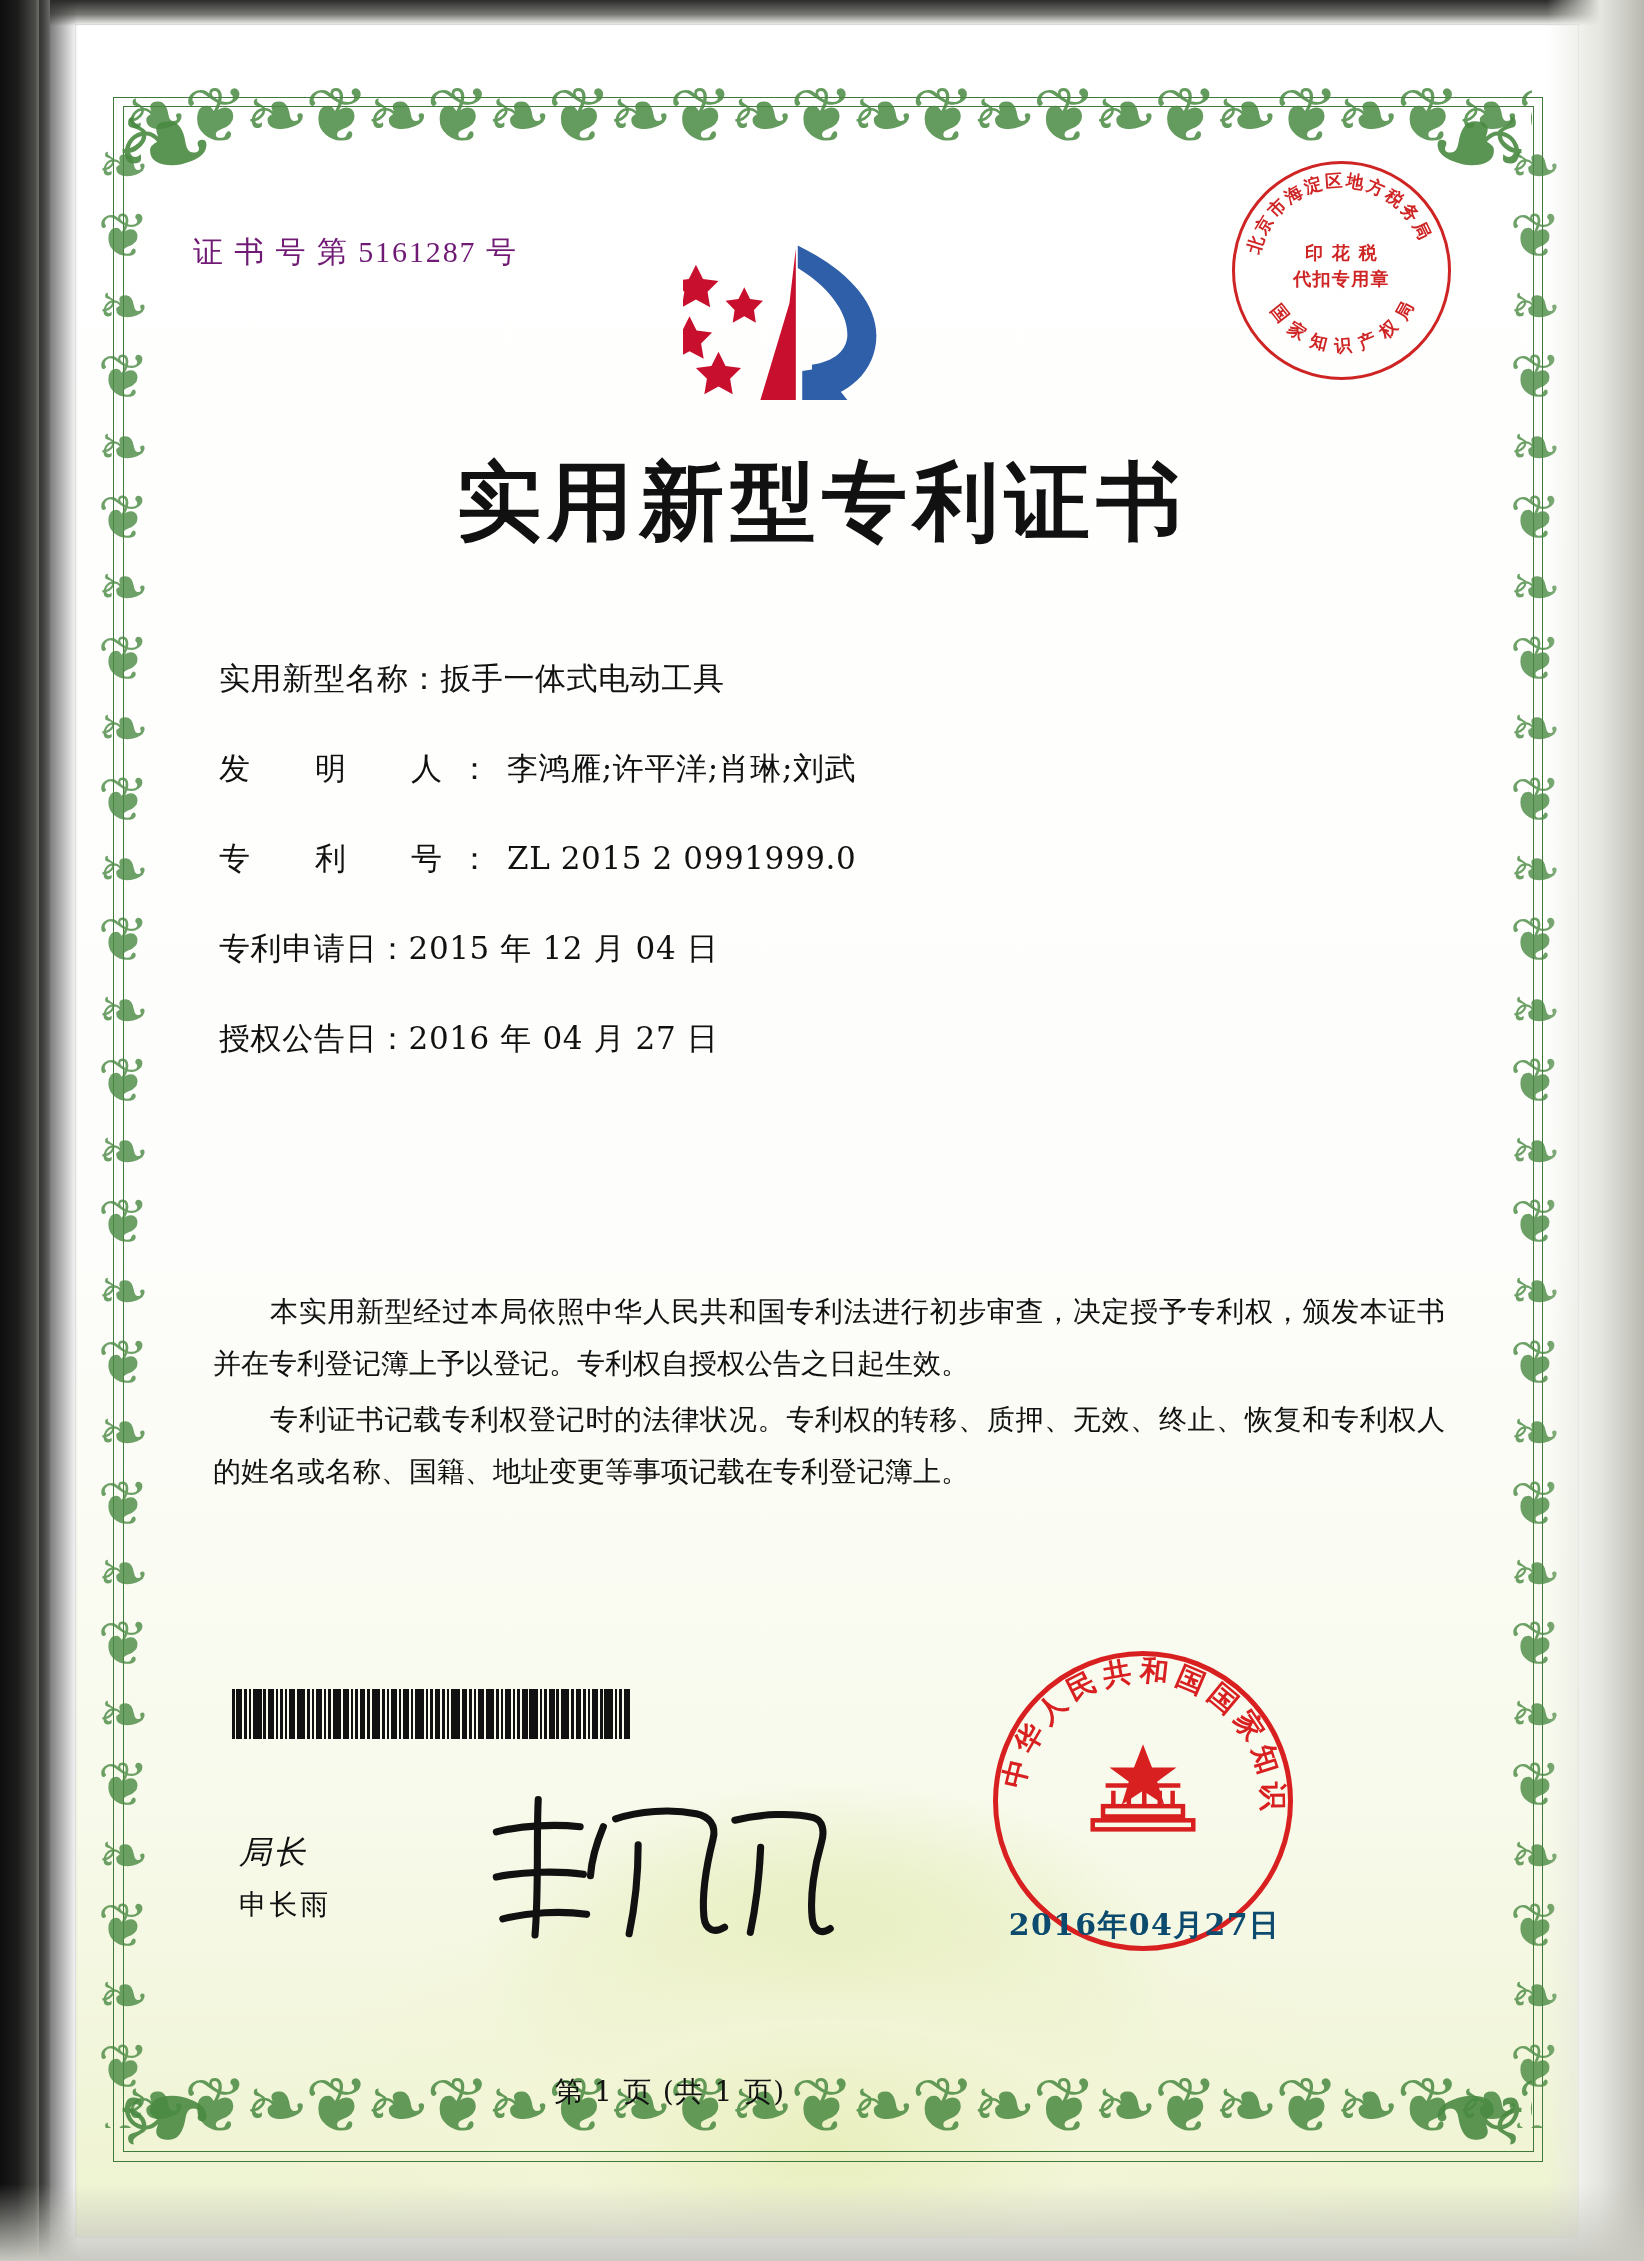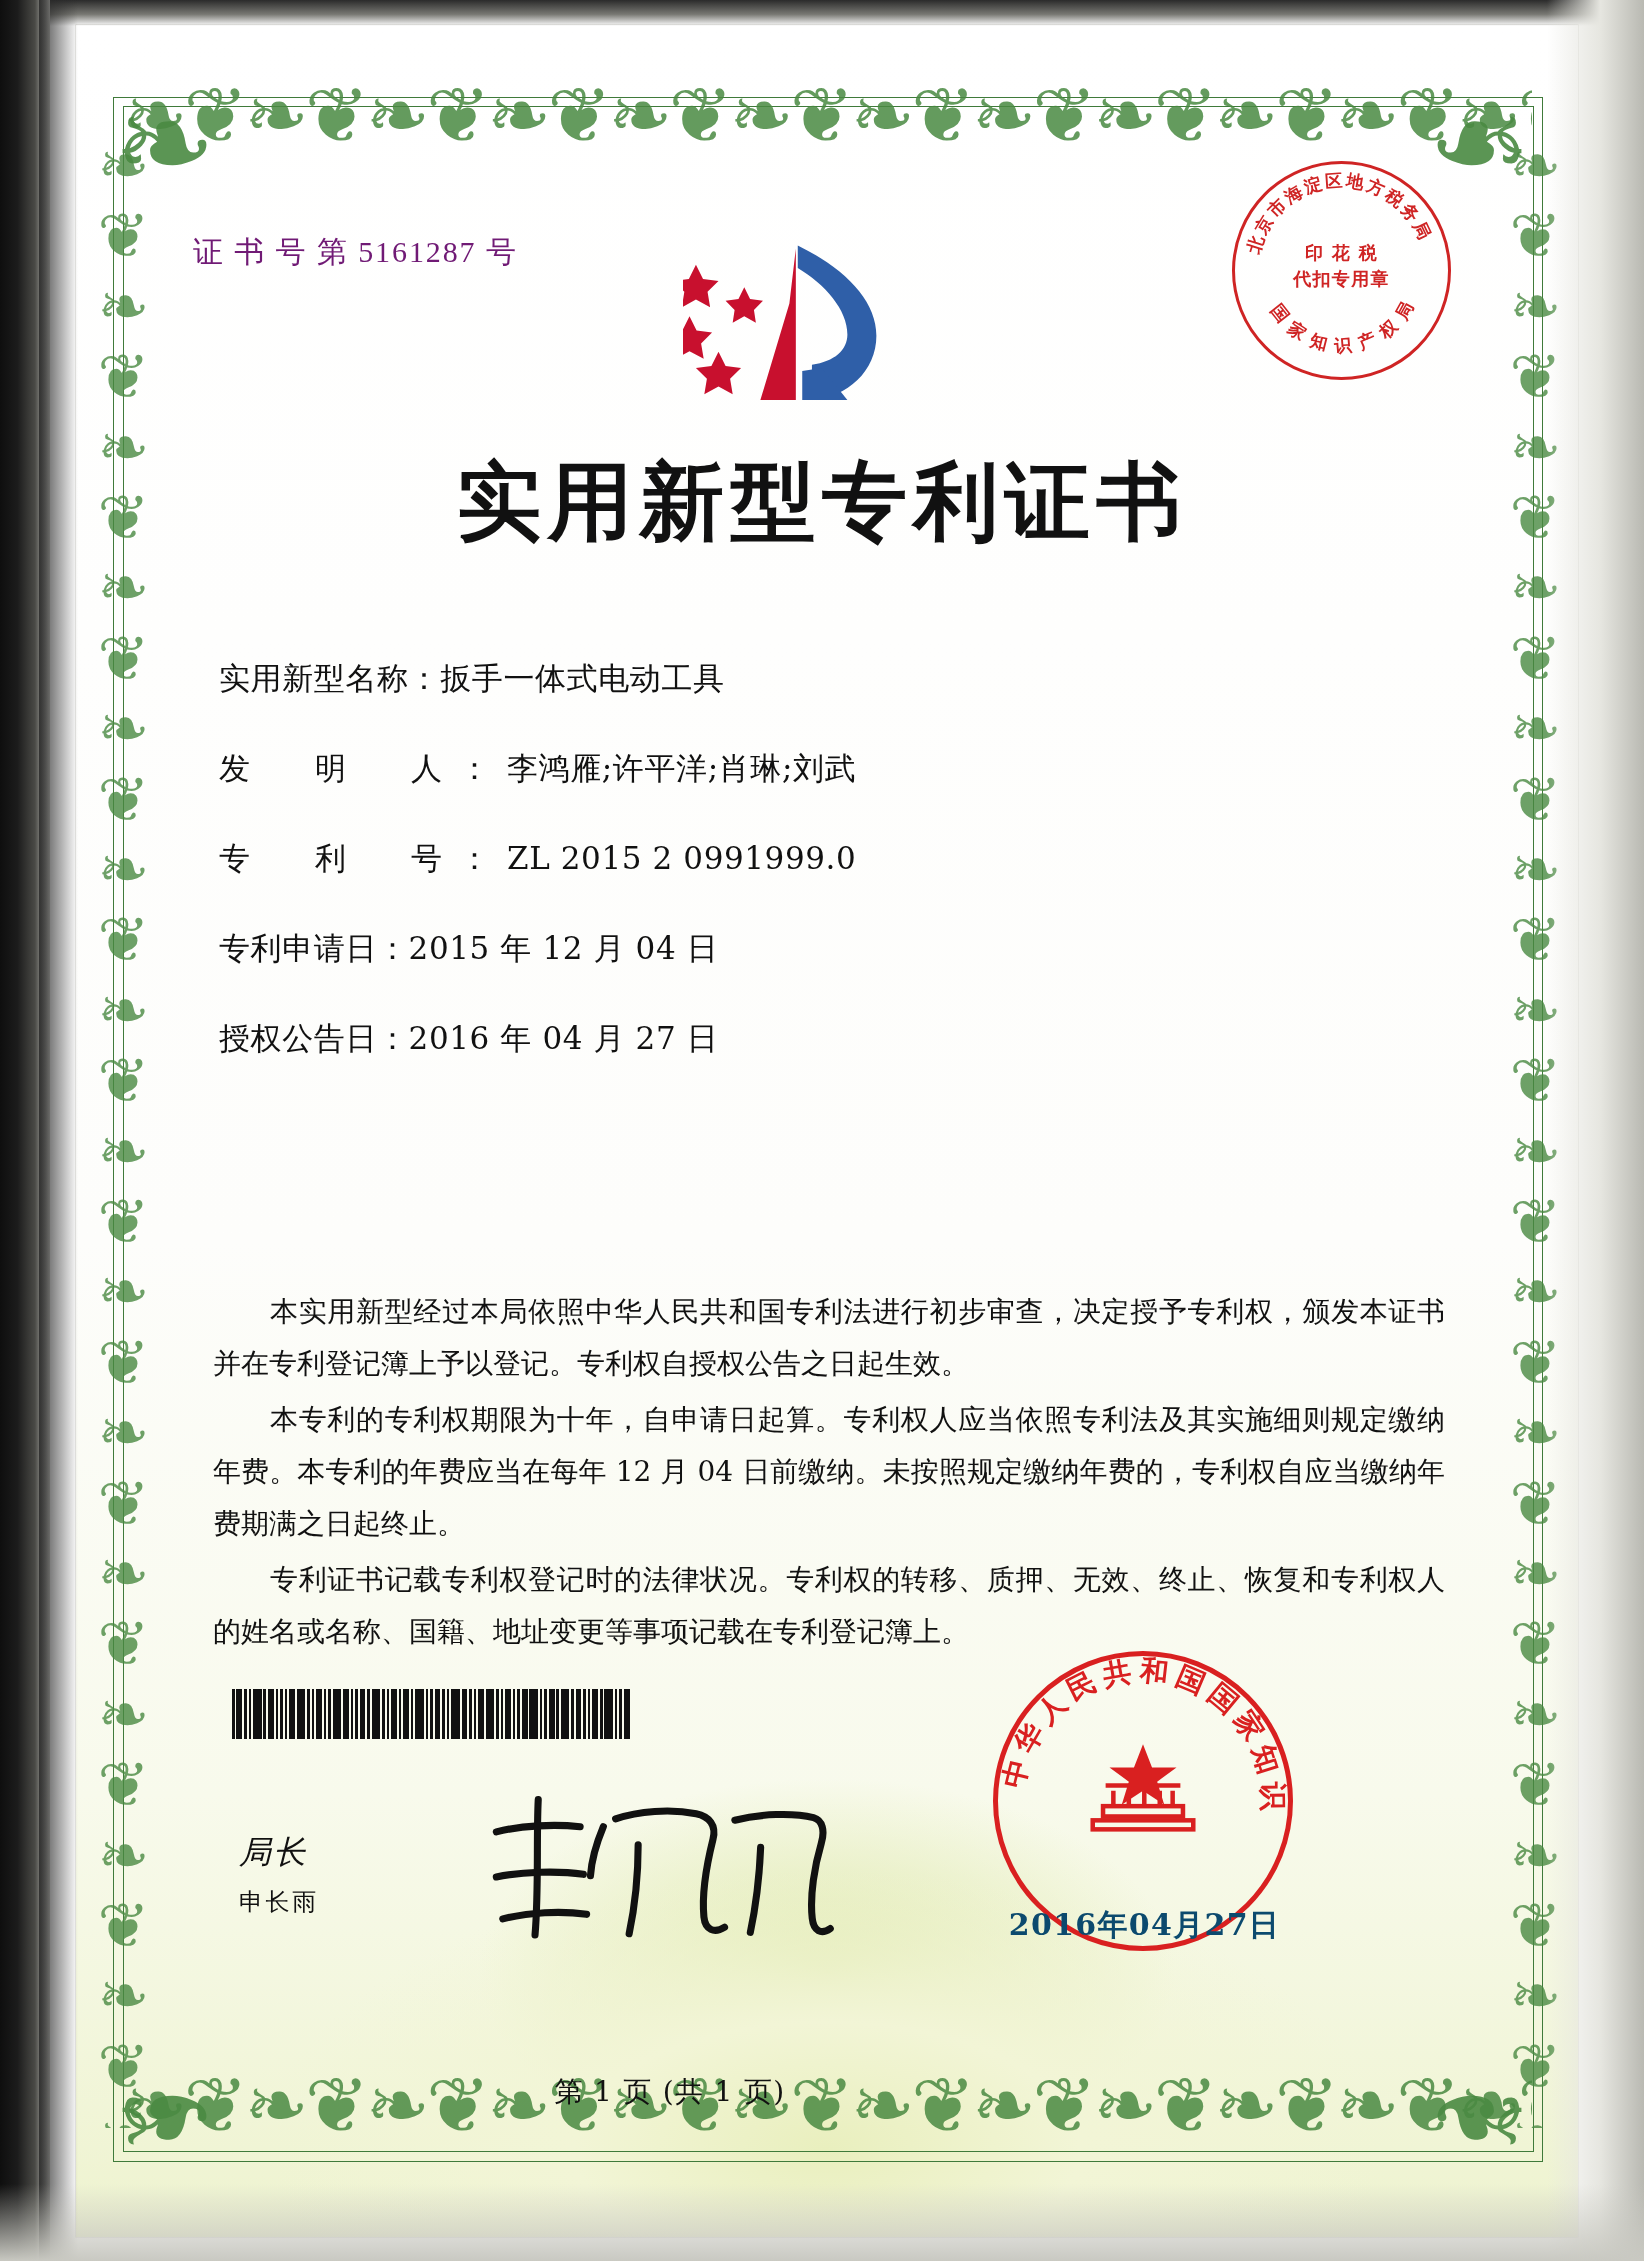--- a/index.html
+++ b/index.html
@@ -140,21 +140,21 @@
   }
   .barcode i{display:inline-block;background:#111;height:50px;vertical-align:top;margin-right:1.9px;}
 
   
   .sig-label{
     position:absolute;left:239px;top:1831px;font-size:32px;color:#111;letter-spacing:2.6px;
     font-family:"DejaVu Serif","Liberation Serif",serif;
     font-style:italic;
   }
   .sig-name{
-    position:absolute;left:239px;top:1886px;font-size:24px;color:#111;letter-spacing:2.6px;
+    position:absolute;left:239px;top:1886px;font-size:28px;color:#111;letter-spacing:2.6px;
     font-family:Liberation Mono, monospace;
   }
   .sig-hand{
     position:absolute;left:477px;top:1780px;width:361px;height:181px;
   }
   
   .stamp-nat{
     position:absolute;left:993px;top:1651px;width:290px;height:290px;
     border:5.8px solid #d92020;border-radius:50%;
   }
@@ -239,21 +239,20 @@
     <div class="field">
       <span class="lab">专利申请日：</span><span class="val">2015 年 12 月 04 日</span>
     </div>
     <div class="field">
       <span class="lab">授权公告日：</span><span class="val">2016 年 04 月 27 日</span>
     </div>
   </div>
 
   <div class="paras">
     <p>本实用新型经过本局依照中华人民共和国专利法进行初步审查，决定授予专利权，颁发本证书并在专利登记簿上予以登记。专利权自授权公告之日起生效。</p>
-    <p>本专利的专利权期限为十年，自申请日起算。专利权人应当依照专利法及其实施细则规定缴纳年费。本专利的年费应当在每年 12 月 04 日前缴纳。未按照规定缴纳年费的，专利权自应当缴纳年费期满之日起终止。</p>
     <p>专利证书记载专利权登记时的法律状况。专利权的转移、质押、无效、终止、恢复和专利权人的姓名或名称、国籍、地址变更等事项记载在专利登记簿上。</p>
   </div>
 
   <div class="barcode" id="barcode"><i style="width:2.6px"></i><i style="width:5.8px"></i><i style="width:2.6px"></i><i style="width:2.6px"></i><i style="width:8.4px"></i><i style="width:2.6px"></i><i style="width:5.8px"></i><i style="width:2.6px"></i><i style="width:2.6px"></i><i style="width:2.6px"></i><i style="width:5.8px"></i><i style="width:8.4px"></i><i style="width:2.6px"></i><i style="width:2.6px"></i><i style="width:5.8px"></i><i style="width:2.6px"></i><i style="width:2.6px"></i><i style="width:8.4px"></i><i style="width:5.8px"></i><i style="width:2.6px"></i><i style="width:2.6px"></i><i style="width:5.8px"></i><i style="width:2.6px"></i><i style="width:8.4px"></i><i style="width:2.6px"></i><i style="width:2.6px"></i><i style="width:5.8px"></i><i style="width:2.6px"></i><i style="width:5.8px"></i><i style="width:2.6px"></i><i style="width:8.4px"></i><i style="width:2.6px"></i><i style="width:2.6px"></i><i style="width:5.8px"></i><i style="width:2.6px"></i><i style="width:2.6px"></i><i style="width:8.4px"></i><i style="width:5.8px"></i><i style="width:2.6px"></i><i style="width:2.6px"></i><i style="width:5.8px"></i><i style="width:8.4px"></i><i style="width:2.6px"></i><i style="width:2.6px"></i><i style="width:5.8px"></i><i style="width:2.6px"></i><i style="width:2.6px"></i><i style="width:5.8px"></i><i style="width:8.4px"></i><i style="width:2.6px"></i><i style="width:2.6px"></i><i style="width:5.8px"></i><i style="width:2.6px"></i><i style="width:8.4px"></i><i style="width:2.6px"></i><i style="width:5.8px"></i><i style="width:2.6px"></i><i style="width:2.6px"></i><i style="width:5.8px"></i><i style="width:2.6px"></i><i style="width:8.4px"></i><i style="width:2.6px"></i><i style="width:2.6px"></i><i style="width:5.8px"></i></div>
 
   <div class="sig-label">局长</div>
   <div class="sig-name">申长雨</div>
   <div class="sig-hand">
     <svg viewBox="0 0 560 280" width="361" height="181" xmlns="http://www.w3.org/2000/svg">
       <g stroke="#111" fill="none" stroke-width="11" stroke-linecap="round" stroke-linejoin="round">

